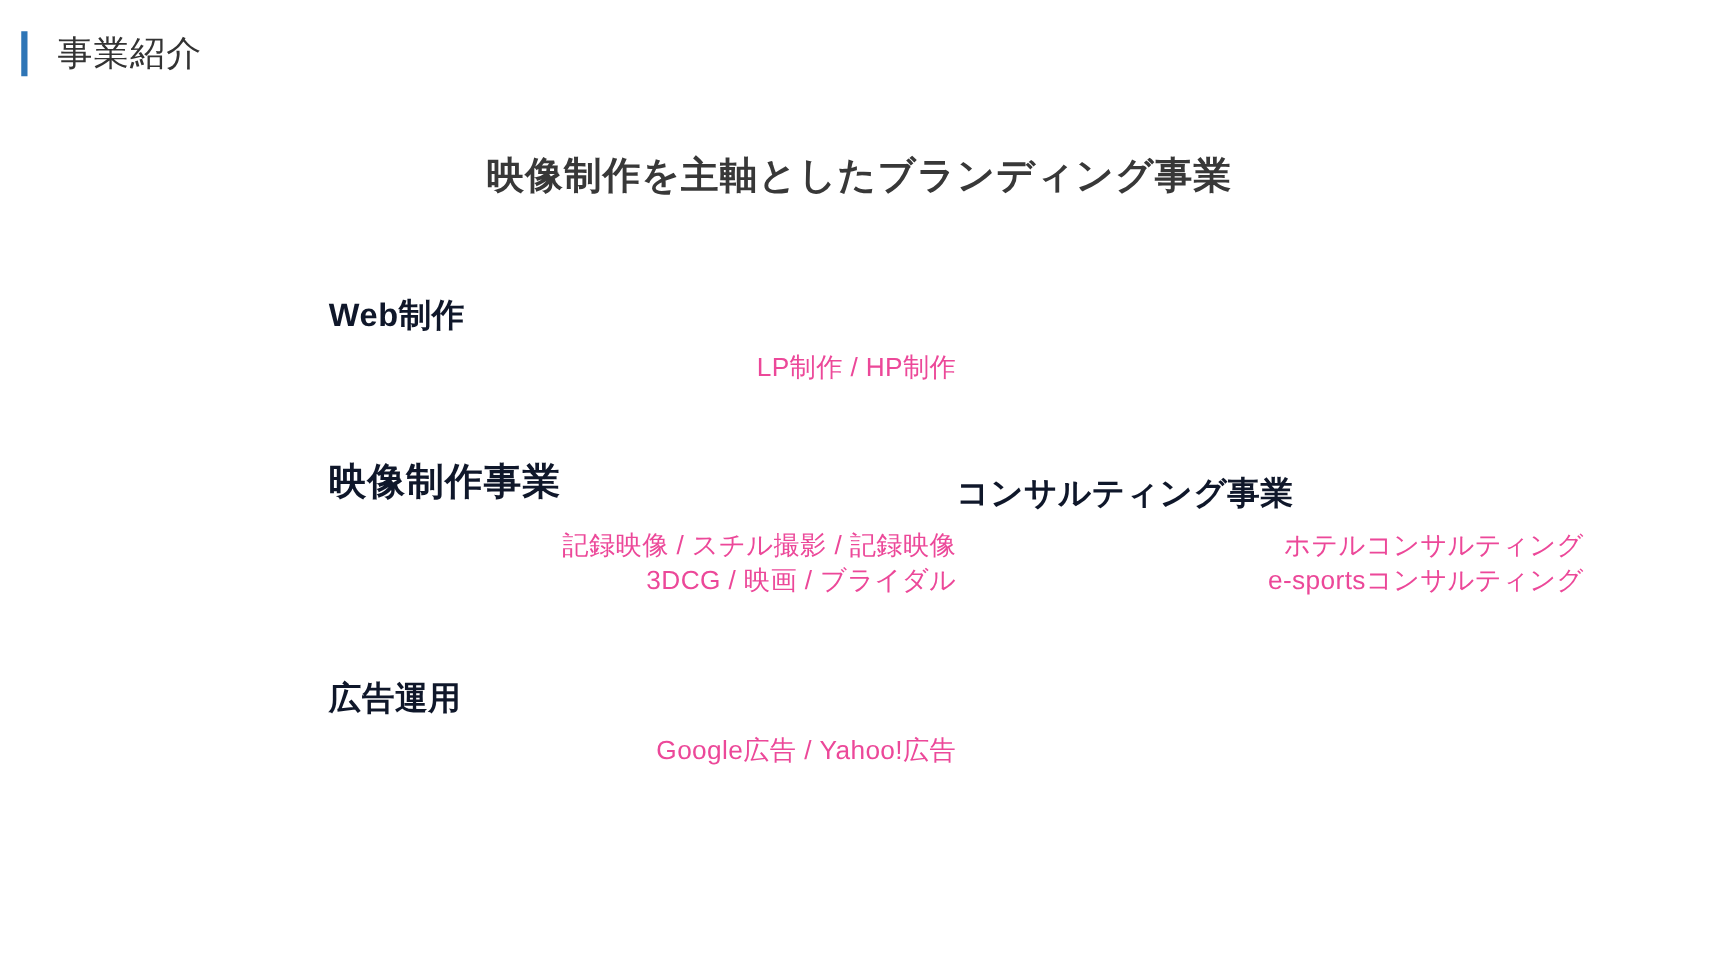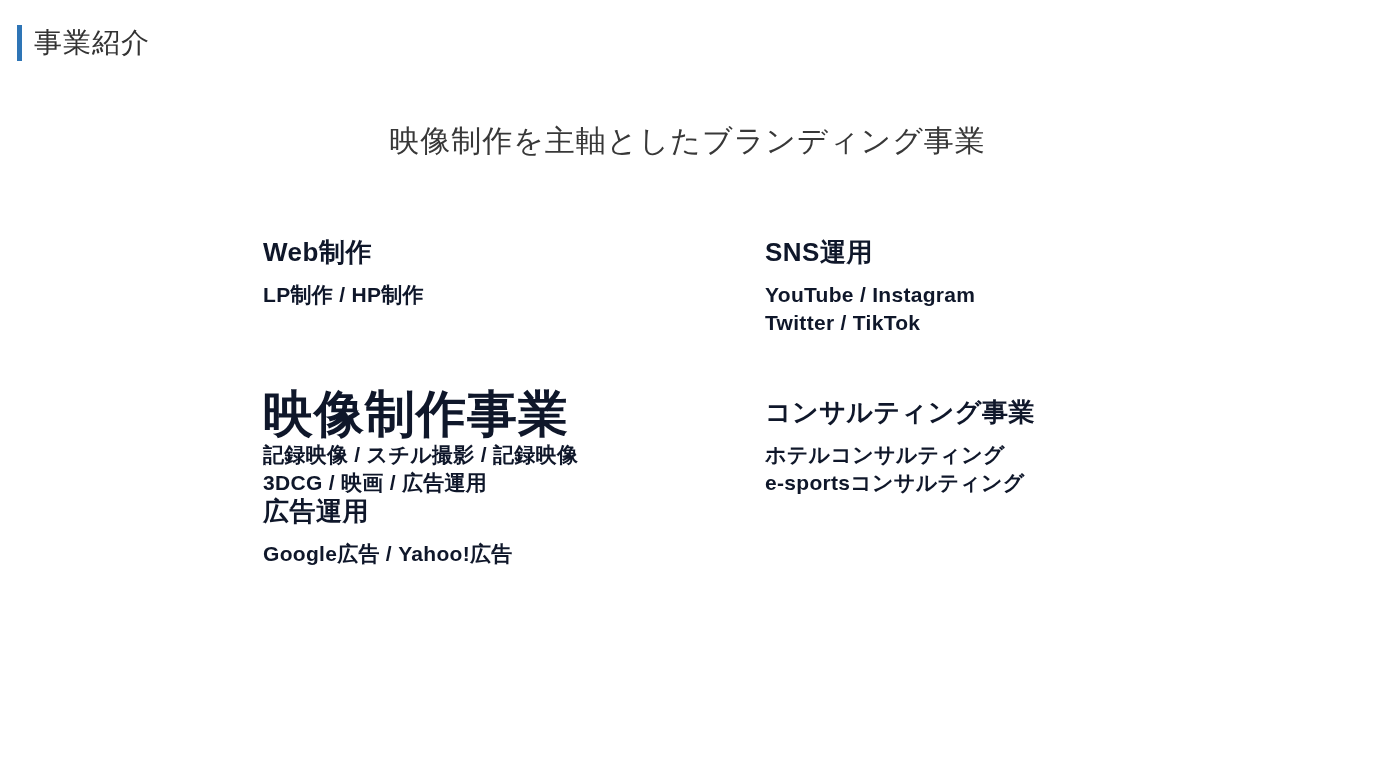--- a/index.html
+++ b/index.html
@@ -7,61 +7,61 @@
     width: 1375px; height: 773px;
     background: #ffffff;
     font-family: "Liberation Sans", "DejaVu Sans", sans-serif;
     overflow: hidden;
   }
   .slide { position: relative; width: 1375px; height: 773px; background: #ffffff; }
 
   
   .page-header {
     position: absolute; left: 17px; top: 25px;
-    display: flex; align-items: stretch;
+    display: flex; align-items: stretch; gap: 12px;
   }
   .accent-bar { width: 5px; background: #2e75b6; }
   .page-header-label {
     margin-left: 12px;
     font-size: 28px; line-height: 36px;
     color: #333333; font-weight: 400;
     letter-spacing: 1px;
   }
 
   
   .main-title {
     position: absolute; left: 0; top: 122px; width: 100%;
     text-align: center;
-    font-size: 30px; line-height: 38px; font-weight: 400;
+    font-size: 30px; line-height: 38px; font-weight: 700;
     color: #383838; letter-spacing: 1px;
   }
 
   
   .biz-grid {
     position: absolute; left: 263px; top: 238px; width: 1004px;
   }
   .biz-row {
     display: grid; grid-template-columns: 502px 502px;
     align-items: start;
   }
   .biz-row.row-2 { margin-top: 55px; }
-  .biz-row.row-3 { }
+  .biz-row.row-3 { margin-top: 65px; }
   .biz-cell { }
   .biz-cell.bottom-align { align-self: end; }
   .biz-heading {
     font-size: 26px; line-height: 28px; font-weight: 700;
     color: #0f172a; margin-bottom: 15px; letter-spacing: 0.5px;
   }
   .biz-heading.large {
-    font-size: 50px; line-height: 44px; margin-bottom: 5px;
+    font-size: 30px; line-height: 44px; margin-bottom: 15px;
     letter-spacing: 1px;
   }
   .biz-line {
-    font-size: 21px; line-height: 28px; font-weight: 700;
-    color: #0f172a; letter-spacing: 0.3px;
+    font-size: 21px; line-height: 28px; font-weight: 400;
+    color: #ec4899; letter-spacing: 0.3px; text-align: right;
   }
 </style>
 </head>
 <body>
 
 <div class="slide">
 
   <div class="page-header">
     <div class="accent-bar" style="background: rgb(46, 117, 182);"></div>
     <div class="page-header-label">事業紹介</div>
@@ -69,32 +69,27 @@
 
   <div class="main-title">映像制作を主軸としたブランディング事業</div>
 
   <div class="biz-grid">
 
     <div class="biz-row row-1">
       <div class="biz-cell">
         <div class="biz-heading">Web制作</div>
         <div class="biz-line">LP制作 / HP制作</div>
       </div>
-      <div class="biz-cell">
-        <div class="biz-heading">SNS運用</div>
-        <div class="biz-line">YouTube / Instagram</div>
-        <div class="biz-line">Twitter / TikTok</div>
-      </div>
     </div>
 
     <div class="biz-row row-2">
       <div class="biz-cell">
         <div class="biz-heading large">映像制作事業</div>
         <div class="biz-line">記録映像 / スチル撮影 / 記録映像</div>
-        <div class="biz-line">3DCG / 映画 / 広告運用</div>
+        <div class="biz-line">3DCG / 映画 / ブライダル</div>
       </div>
       <div class="biz-cell bottom-align">
         <div class="biz-heading">コンサルティング事業</div>
         <div class="biz-line">ホテルコンサルティング</div>
         <div class="biz-line">e-sportsコンサルティング</div>
       </div>
     </div>
 
     <div class="biz-row row-3">
       <div class="biz-cell">

